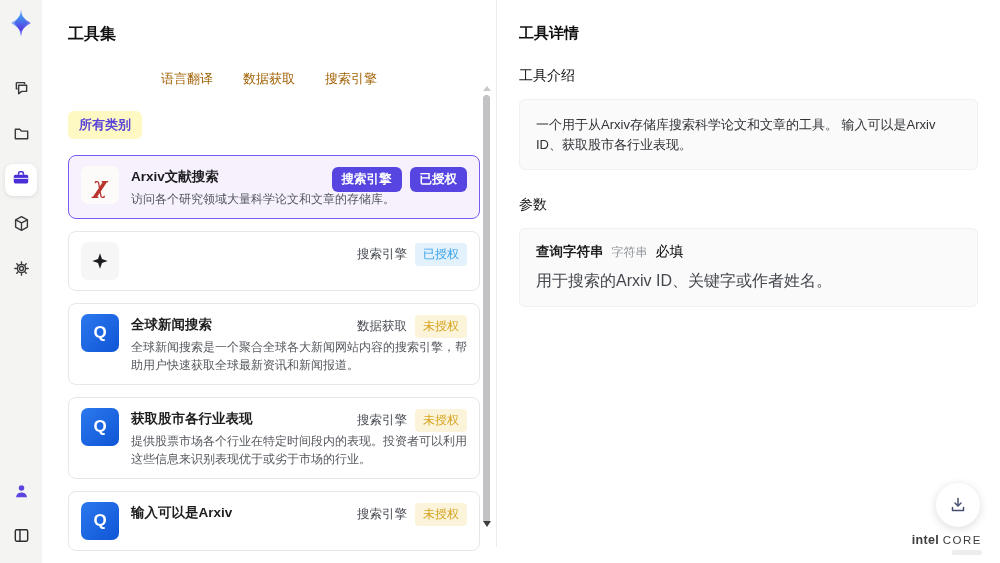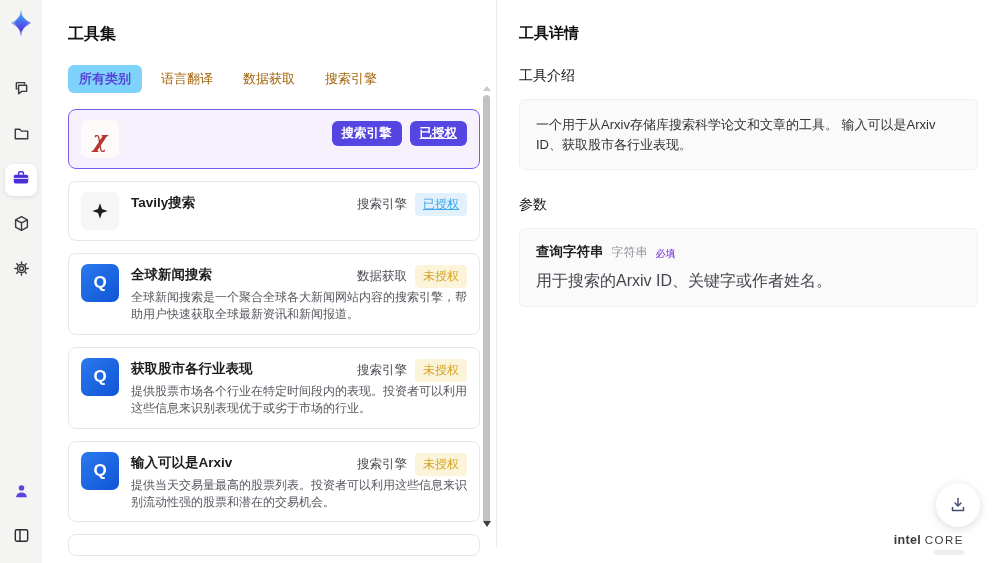--- a/index.html
+++ b/index.html
@@ -13,61 +13,61 @@
   .nav-item { width:32px; height:32px; border-radius:8px; display:flex; align-items:center; justify-content:center; cursor:pointer; }
   .nav-item.active { background:#fff; box-shadow:0 1px 4px rgba(0,0,0,.10); }
   .side-spacer { flex:1; }
   .side-bottom { display:flex; flex-direction:column; gap:12px; align-items:center; }
 
   
   .main { width:455px; flex:none; padding:16px 0 0 26px; position:relative; border-right:1px solid #ececec; height:547px; }
   .list-title { font-size:16px; font-weight:bold; color:#111; margin:8px 0 20px; }
   .tabs { display:flex; gap:8px; margin-bottom:16px; }
   .tab { font-size:13px; color:#a16207; padding:5px 11px; border-radius:6px; cursor:pointer; white-space:nowrap; }
-  .tab.active { background:#7dd3fc; color:#5a43d8; font-weight:bold; }
+  .tab.active { background:#fef9c3; color:#5a43d8; font-weight:bold;margin-top:46px; }
 
   .cards { display:flex; flex-direction:column; gap:12px; width:412px; }
   .card { position:relative; background:#fff; border:1px solid #e7e7e9; border-radius:8px; padding:10px 12px; display:flex; gap:12px; cursor:pointer; }
   .card.selected { background:var(--selected-bg); border:1.5px solid var(--selected-border); }
   .card-icon { width:38px; height:38px; border-radius:7px; flex:none; display:flex; align-items:center; justify-content:center; background:#f6f6f6; overflow:hidden; }
   .card.selected .card-icon { background:#fdfafa; }
   .card-icon.blue { background:linear-gradient(135deg,#2b79ee,#0f55d6); }
   .blue-q { color:#fff; font-weight:bold; font-size:17px; font-family:"Liberation Sans",sans-serif; }
   .arxiv-chi { font-family:"DejaVu Serif",serif; font-style:italic; font-weight:bold; font-size:22px; color:#b8352f; line-height:1; }
   .card-body { min-width:0; }
   .card-title { font-size:13.5px; font-weight:bold; color:#1d1d1f; margin:2px 0 5px; }
   .card-desc { font-size:12px; color:#55585e; line-height:1.45; }
   .card-badges { position:absolute; top:11px; right:12px; display:flex; gap:8px; align-items:center; }
   .badge-cat { font-size:12.5px; color:#474b52; }
   .badge-auth { font-size:12px; padding:3px 8px; border-radius:4px; }
-  .badge-auth.yes { color:var(--authorized-text); background:var(--authorized-bg);text-decoration:underline; }
+  .badge-auth.yes { color:var(--authorized-text); background:var(--authorized-bg); }
   .badge-auth.no  { color:var(--unauthorized-text); background:var(--unauthorized-bg);text-align:right; }
   .card.selected .badge-cat,
   .card.selected .badge-auth { background:var(--accent); color:#fff; padding:4px 10px; border-radius:6px; font-size:12.5px; font-weight:bold; }
 
   
   .scrollbar { position:absolute; top:86px; right:5px; width:9px; bottom:6px; }
   .scroll-up { position:absolute; top:0; left:1px; width:0; height:0; border-left:4px solid transparent; border-right:4px solid transparent; border-bottom:5px solid #c9c9c9; }
   .scroll-thumb { position:absolute; top:9px; left:1px; width:7px; height:428px; background:#c2c2c4; border-radius:4px; }
   .scroll-down { position:absolute; bottom:14px; left:1px; width:0; height:0; border-left:4px solid transparent; border-right:4px solid transparent; border-top:6px solid #3f3f42; }
 
   
   .detail { flex:1; padding:16px 22px 0; position:relative; height:563px; }
   .detail-title { font-size:15px; font-weight:bold; color:#111; margin:8px 0 24px; }
   .section-title { font-size:14px; font-weight:normal; color:#151515; margin-bottom:14px; }
   .intro-box { background:#fafafa; border:1px solid #f0f0f0; border-radius:6px; padding:15px 16px; font-size:13px; color:#303236; margin-bottom:26px; line-height:1.5; }
   .param-box { background:#fafafa; border:1px solid #f0f0f0; border-radius:6px; padding:14px 16px; }
   .param-head { display:flex; gap:8px; align-items:flex-end; margin-bottom:10px; }
   .param-name { font-size:13.5px; font-weight:bold; color:#1c1c1e; }
   .param-type { font-size:12px; color:#8b8f96; }
-  .param-req { font-size:10px; color:#6d28d9; }
+  .param-req { font-size:14px; color:#000000; }
   .param-desc { font-size:16px; color:#44474d; }
 
   .fab { position:absolute; right:20px; bottom:36px; width:44px; height:44px; border-radius:50%; background:#fff; box-shadow:0 2px 10px rgba(0,0,0,.14); display:flex; align-items:center; justify-content:center; cursor:pointer; }
-  .brand { position:absolute; right:36px; bottom:8px; text-align:right; }
+  .brand { position:absolute; right:18px; bottom:8px; text-align:right; }
   .brand-text { font-size:12.5px; color:#3c3c3e; letter-spacing:.3px; }
   .brand-text .b1 { font-weight:bold; }
   .brand-text .b2 { font-weight:normal; letter-spacing:1.5px; font-size:11.5px; }
   .brand-sub { width:30px; height:5px; background:#ededed; border-radius:2px; margin:3px 0 0 auto; }
 </style>
 </head>
 <body>
 
 <div class="sidebar">
   <div class="logo">
@@ -144,33 +144,36 @@
       <div class="tab active">所有类别</div>
       <div class="tab">语言翻译</div>
       <div class="tab">数据获取</div>
       <div class="tab">搜索引擎</div>
     </div>
   <div class="cards" id="cards">
       <div class="card selected">
         <div class="card-icon">
           <span class="arxiv-chi">χ</span>
         </div>
+        <div class="card-body">
+          <div class="card-title">Arxiv文献搜索</div>
+          <div class="card-desc">访问各个研究领域大量科学论文和文章的存储库。</div>
+        </div>
         <div class="card-badges">
           <span class="badge-cat">搜索引擎</span>
           <span class="badge-auth yes">已授权</span>
         </div>
       </div>
       <div class="card">
         <div class="card-icon">
           <svg viewBox="0 0 20 20" width="18" height="18" fill="#1c1c1e">
             <path d="M10 1.5 L12.2 7.8 L18.5 10 L12.2 12.2 L10 18.5 L7.8 12.2 L1.5 10 L7.8 7.8 Z"></path>
           </svg>
         </div>
         <div class="card-body">
-          <div class="card-title">Tavily搜索</div>
         </div>
         <div class="card-badges">
           <span class="badge-cat">搜索引擎</span>
           <span class="badge-auth yes">已授权</span>
         </div>
       </div>
       <div class="card">
         <div class="card-icon blue">
           <span class="blue-q">Q</span>
         </div>
@@ -195,21 +198,20 @@
           <span class="badge-cat">搜索引擎</span>
           <span class="badge-auth no">未授权</span>
         </div>
       </div>
       <div class="card">
         <div class="card-icon blue">
           <span class="blue-q">Q</span>
         </div>
         <div class="card-body">
           <div class="card-title">输入可以是Arxiv</div>
-          <div class="card-desc">提供当天交易量最高的股票列表。投资者可以利用这些信息来识别流动性强的股票和潜在的交易机会。</div>
         </div>
         <div class="card-badges">
           <span class="badge-cat">搜索引擎</span>
           <span class="badge-auth no">未授权</span>
         </div>
       </div>
       <div class="card"></div>
     </div>
   <div class="scrollbar">
     <div class="scroll-up"></div>

